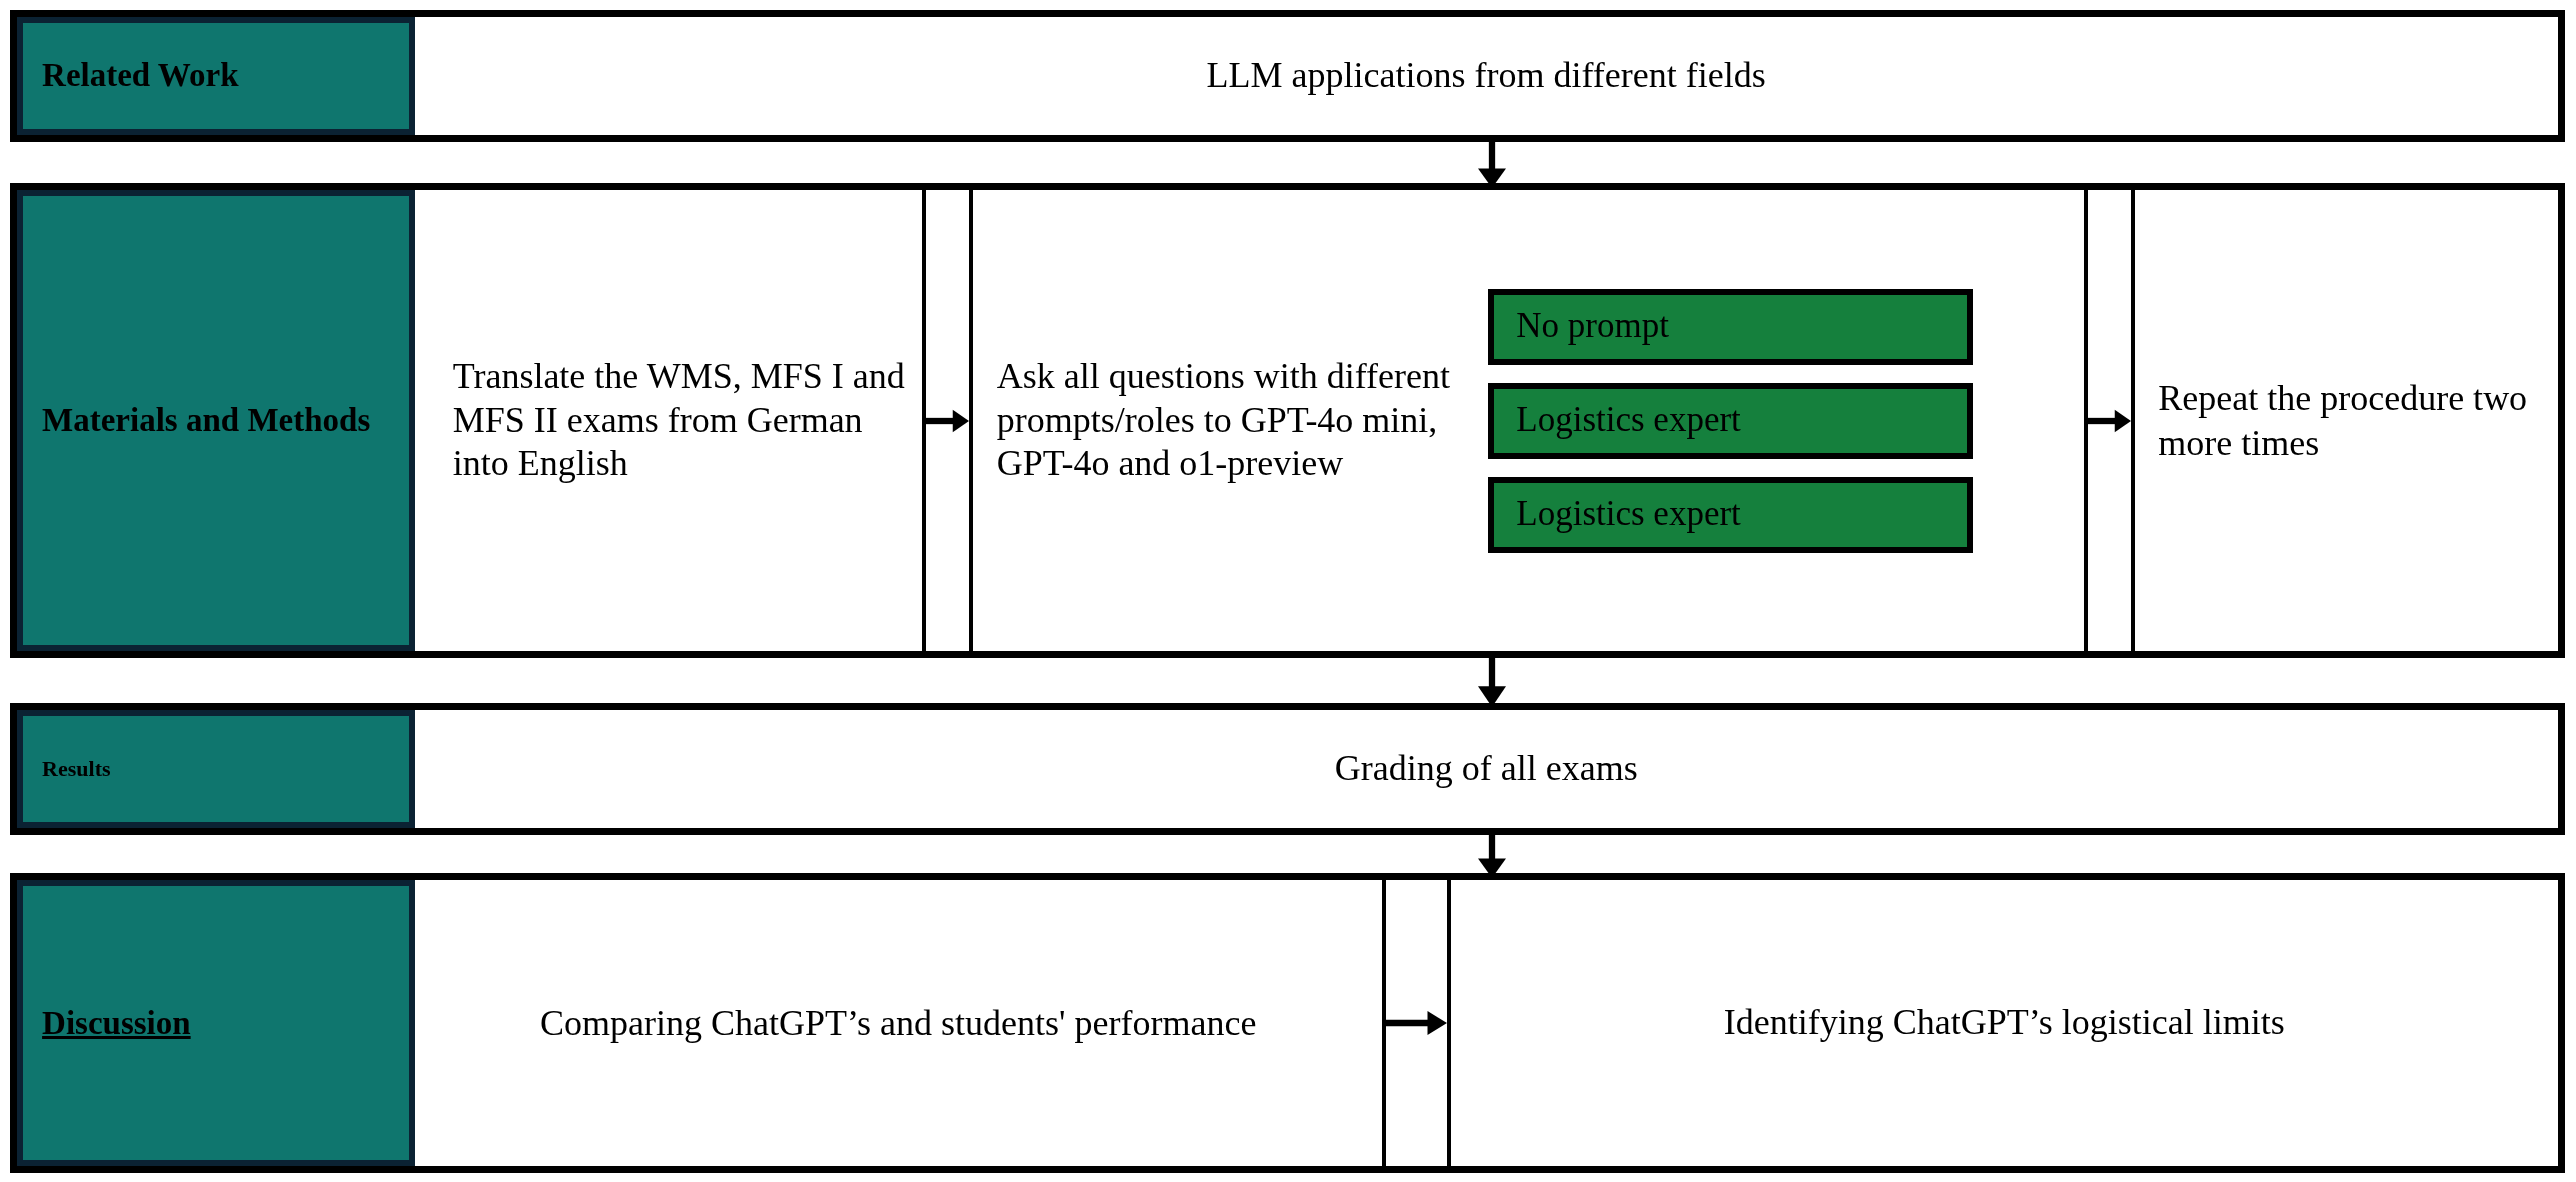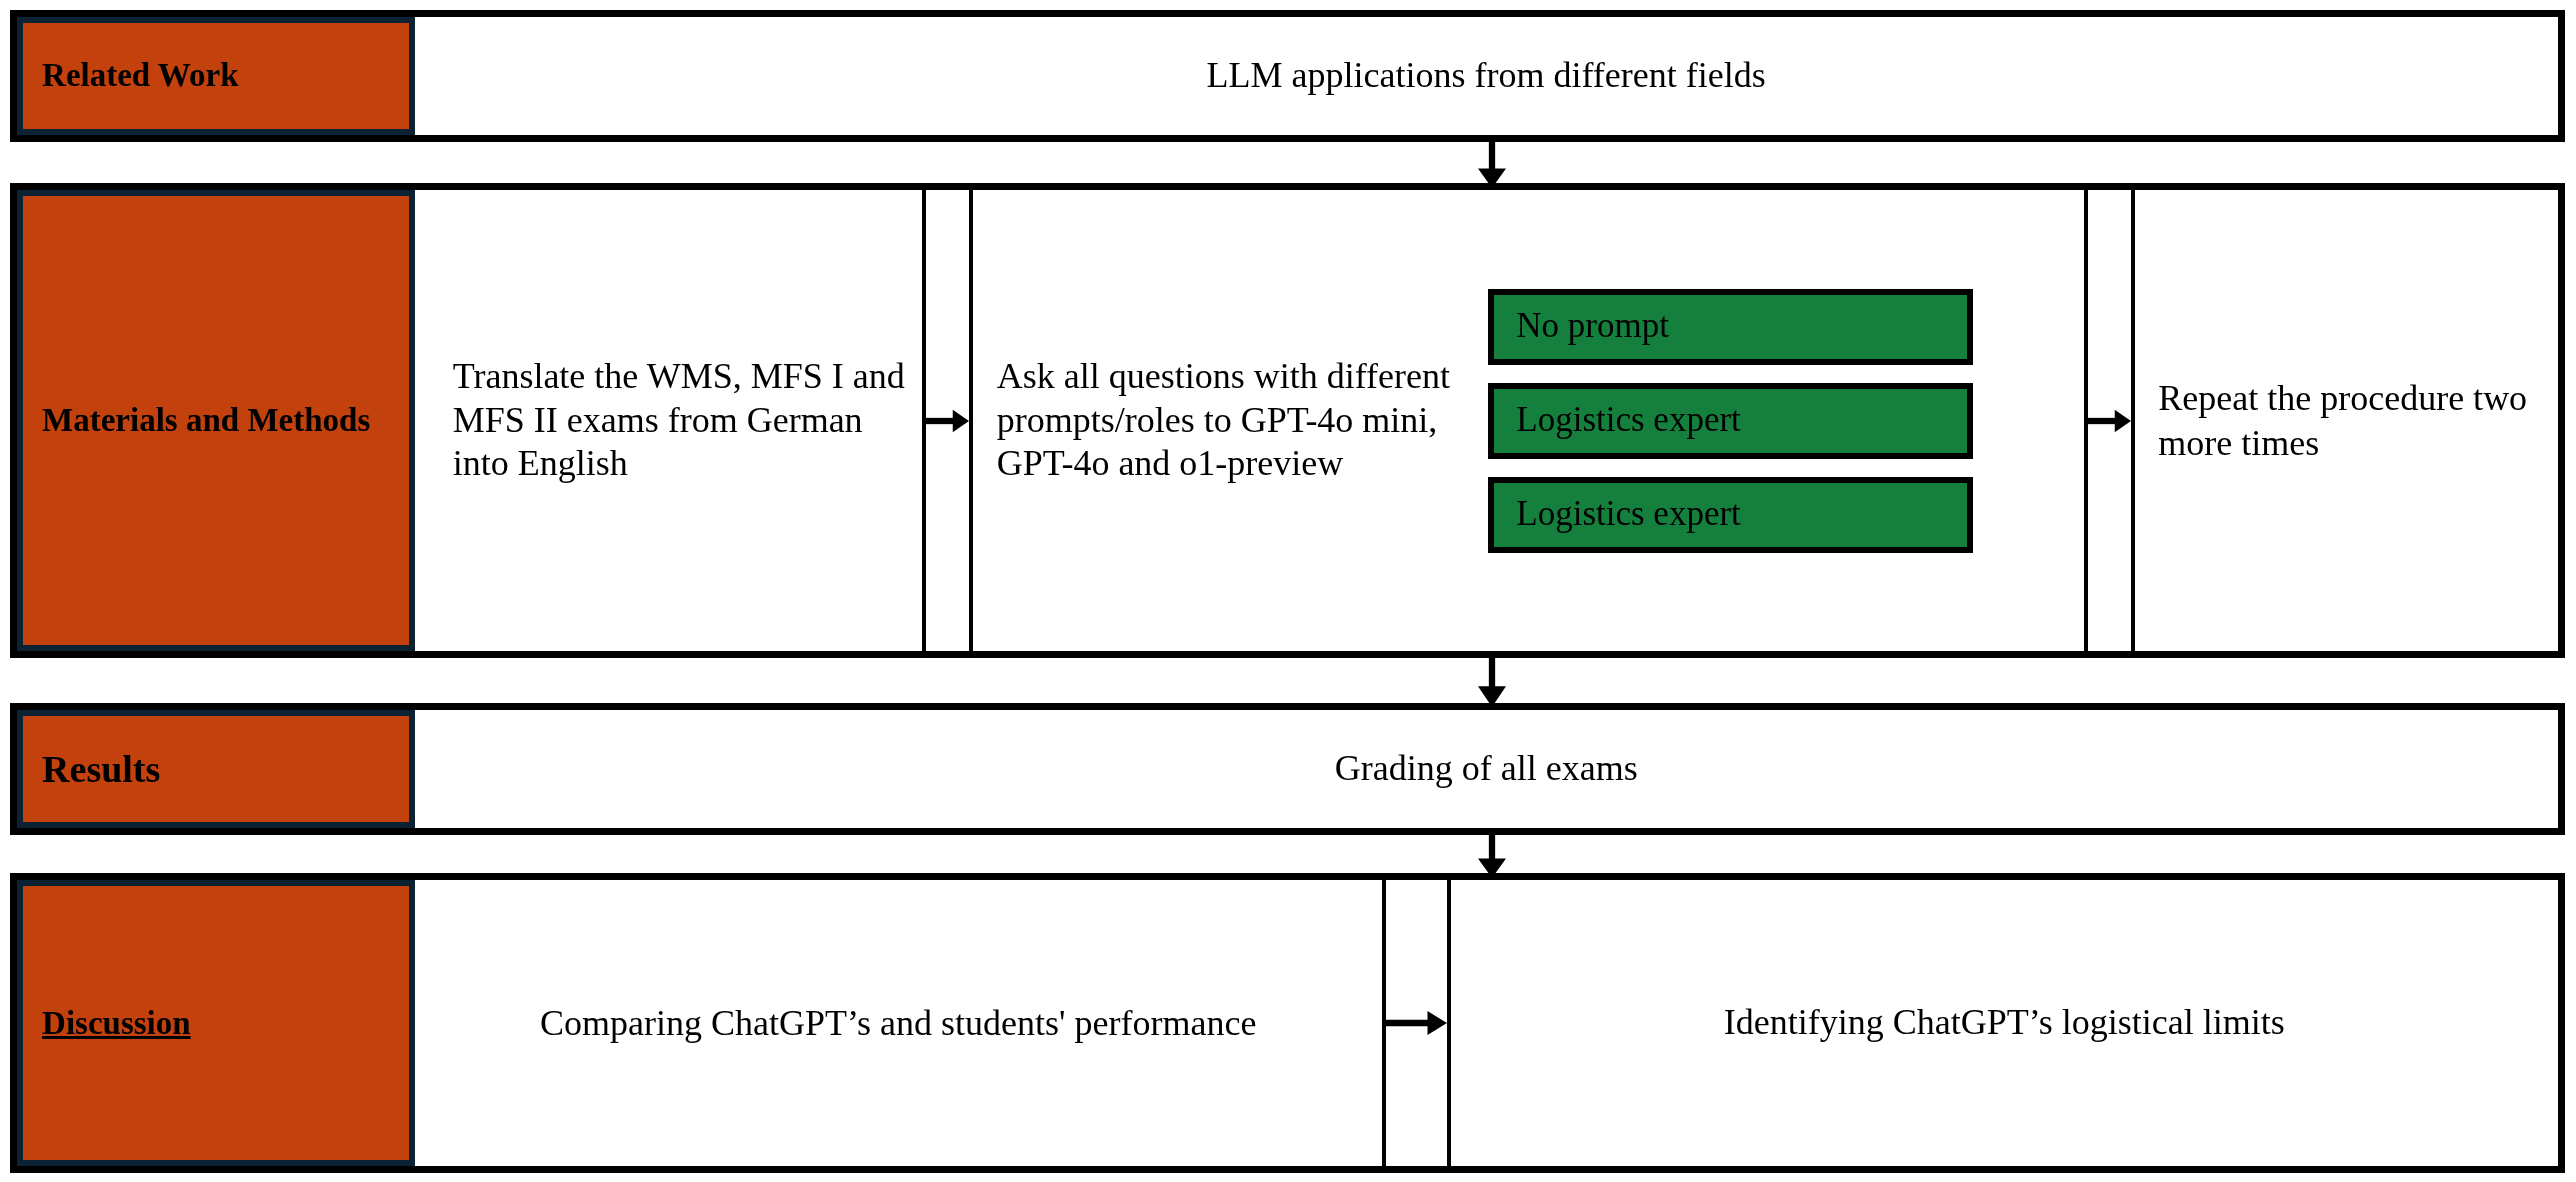--- a/index.html
+++ b/index.html
@@ -24,21 +24,21 @@
     background: #ffffff;
     border: 7.6px solid #000000;
     display: flex;
     align-items: stretch;
   }
 
   
   .stage-label {
     position: relative;
     flex: 0 0 398px;
-    background: #c2410c;
+    background: #0f766e;
     border: 6.2px solid #0b2233;
     display: flex;
     align-items: center;
     padding-left: 19.4px;
     font-weight: bold;
     font-size: 32px;
     line-height: 1.18;
     color: #000000;
   }
 
@@ -128,21 +128,21 @@
     padding-left: 23.6px;
     padding-right: 14px;
     text-align: left;
     justify-content: flex-start;
     font-size: 36px;
     line-height: 1.25;
   }
 
   
   #row-results { left: 9.7px; top: 703px; width: 2555px; height: 132px; }
-  #row-results .stage-label { font-size: 38px; }
+  #row-results .stage-label { font-size: 22px; }
   #row-results .cell { flex: 1 1 auto; }
 
   
   #row-discussion { left: 9.7px; top: 873px; width: 2555px; height: 300px; }
   #row-discussion .stage-label { font-size: 33px; text-decoration: underline; }
   #cell-compare {
     flex: 0 0 967px;
     padding: 0 62px;
     font-size: 36px;
     line-height: 1.35;

